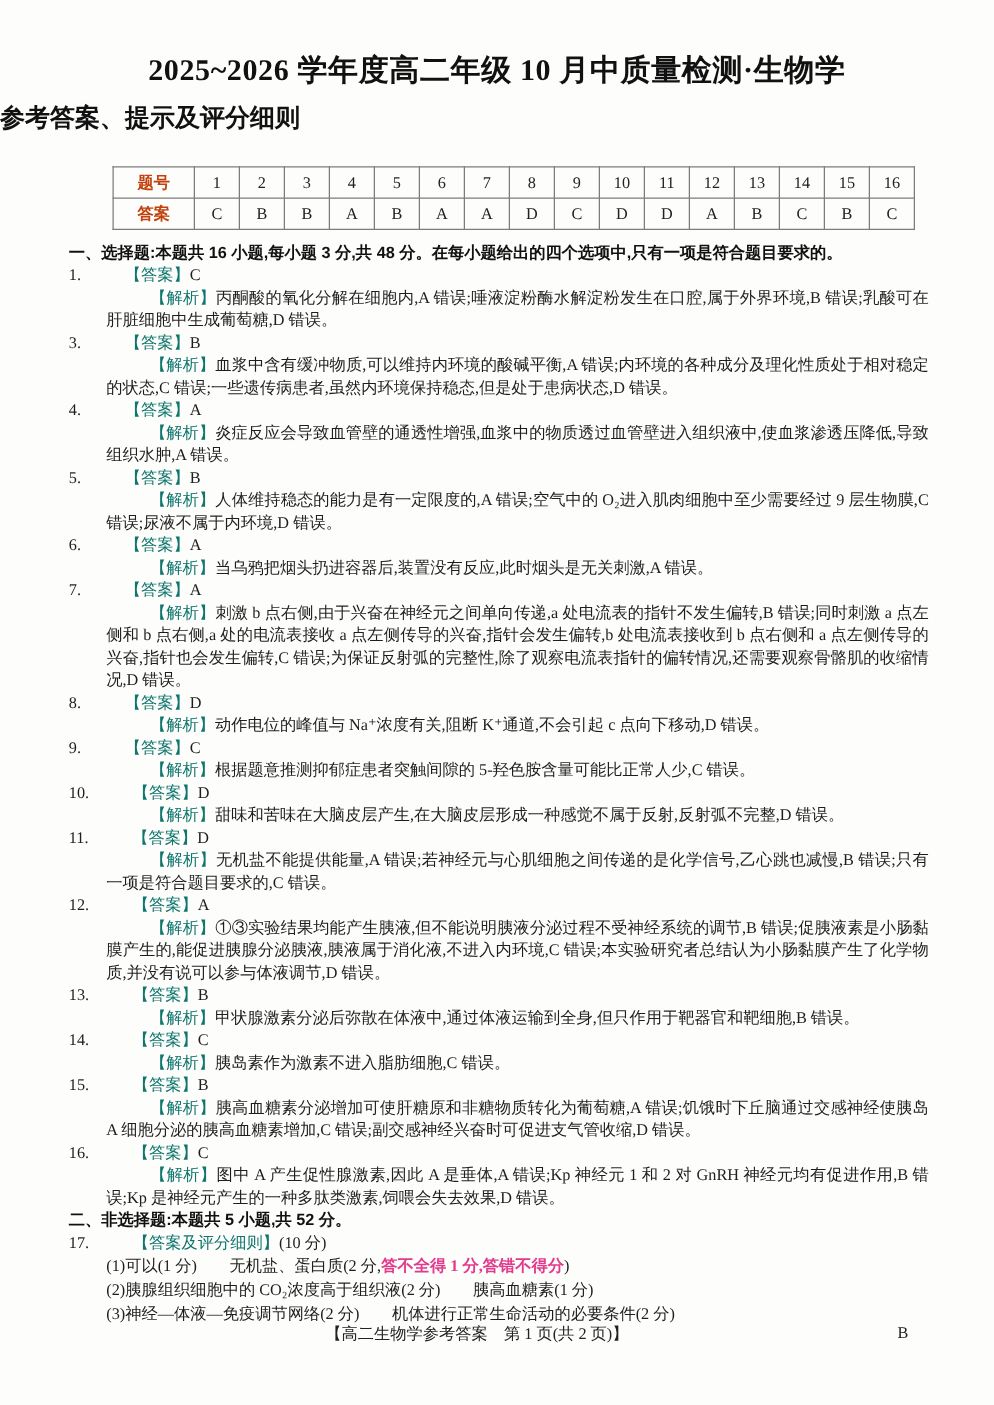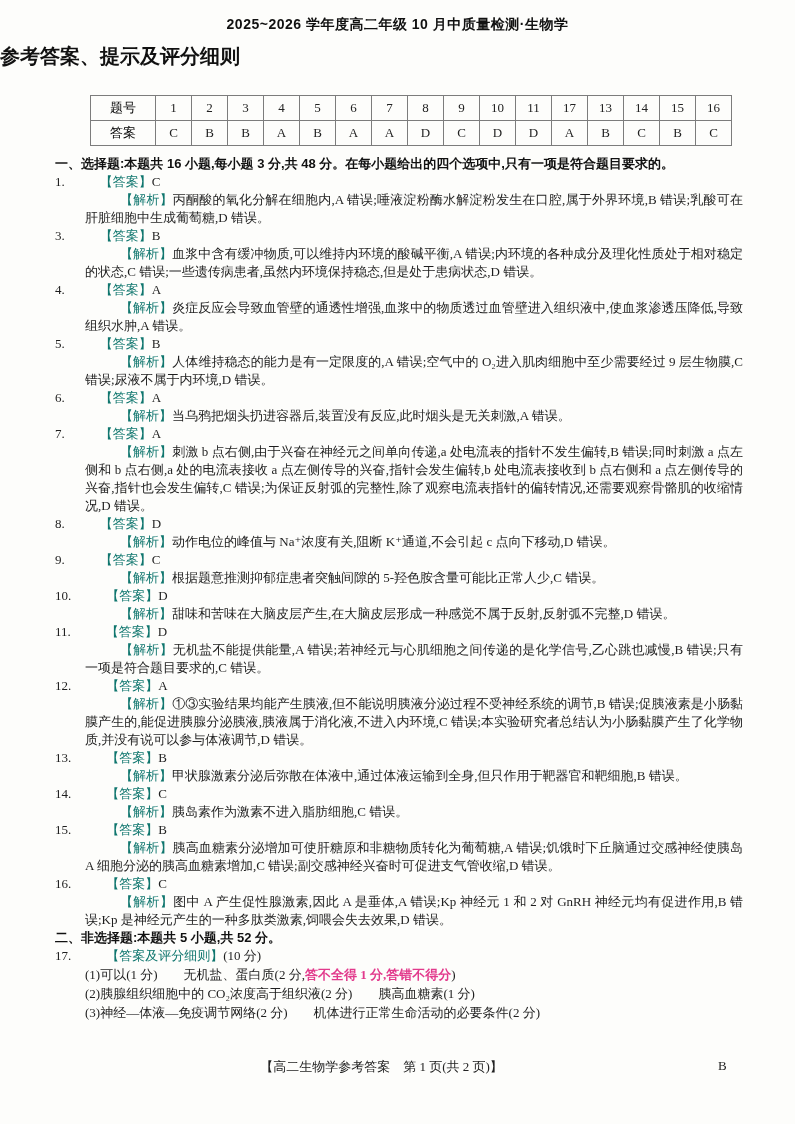--- a/index.html
+++ b/index.html
@@ -6,25 +6,25 @@
   body {
     width:795px; height:1124px;
     background:#fdfdfb;
     font-family:"Liberation Serif","DejaVu Serif",serif;
     color:#1e1e1e;
     -webkit-font-smoothing:antialiased;
   }
   .page { position:relative; width:795px; height:1124px; overflow:hidden; }
 
   .title {
-    margin-top:16px;
+    margin-top:40px;
     text-align:center;
-    font-family:Liberation Sans, sans-serif;
+    font-family:Liberation Serif, serif;
     font-weight:900;
-    font-size:14px;
+    font-size:24px;
     letter-spacing:0.5px;
     color:#111;
   }
   .subtitle {
     margin-top:9px;
     text-align:left;
     font-family:"Liberation Sans","DejaVu Sans",sans-serif;
     font-weight:900;
     font-size:20px;
     color:#111;
@@ -40,23 +40,23 @@
     text-align:center;
     vertical-align:middle;
     width:35px; height:24px;
     padding:0;
     font-size:13px;
     color:#222;
   }
   table.anstable td.hd {
     width:64px;
     font-family:"Liberation Sans","DejaVu Sans",sans-serif;
-    font-weight:normal;
-    font-size:13px;
-    color:#000000;
+    font-weight:bold;
+    font-size:13px;
+    color:#c2410c;
   }
 
   .content {
     margin:9px 52px 0 55px;
     font-size:13px;
     line-height:18px;
     text-align:justify;
     color:#1e1e1e;
   }
   .sec {
@@ -102,21 +102,21 @@
       <td>2</td>
       <td>3</td>
       <td>4</td>
       <td>5</td>
       <td>6</td>
       <td>7</td>
       <td>8</td>
       <td>9</td>
       <td>10</td>
       <td>11</td>
-      <td>17</td>
+      <td>12</td>
       <td>13</td>
       <td>14</td>
       <td>15</td>
       <td>16</td>
     </tr>
     <tr>
       <td class="hd">答案</td>
       <td>C</td>
       <td>B</td>
       <td>B</td>

